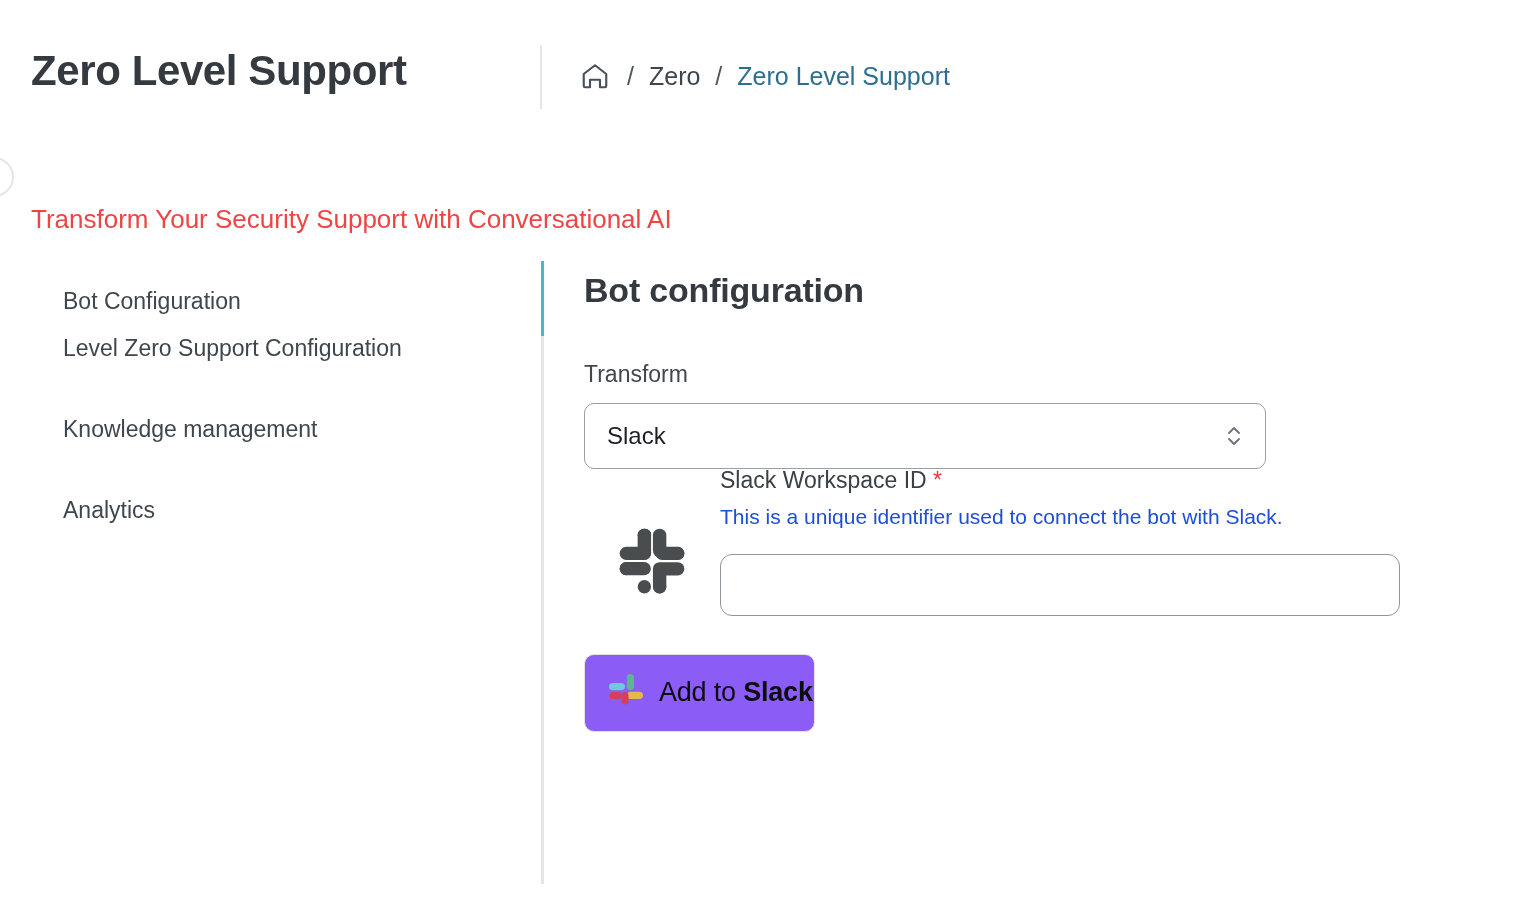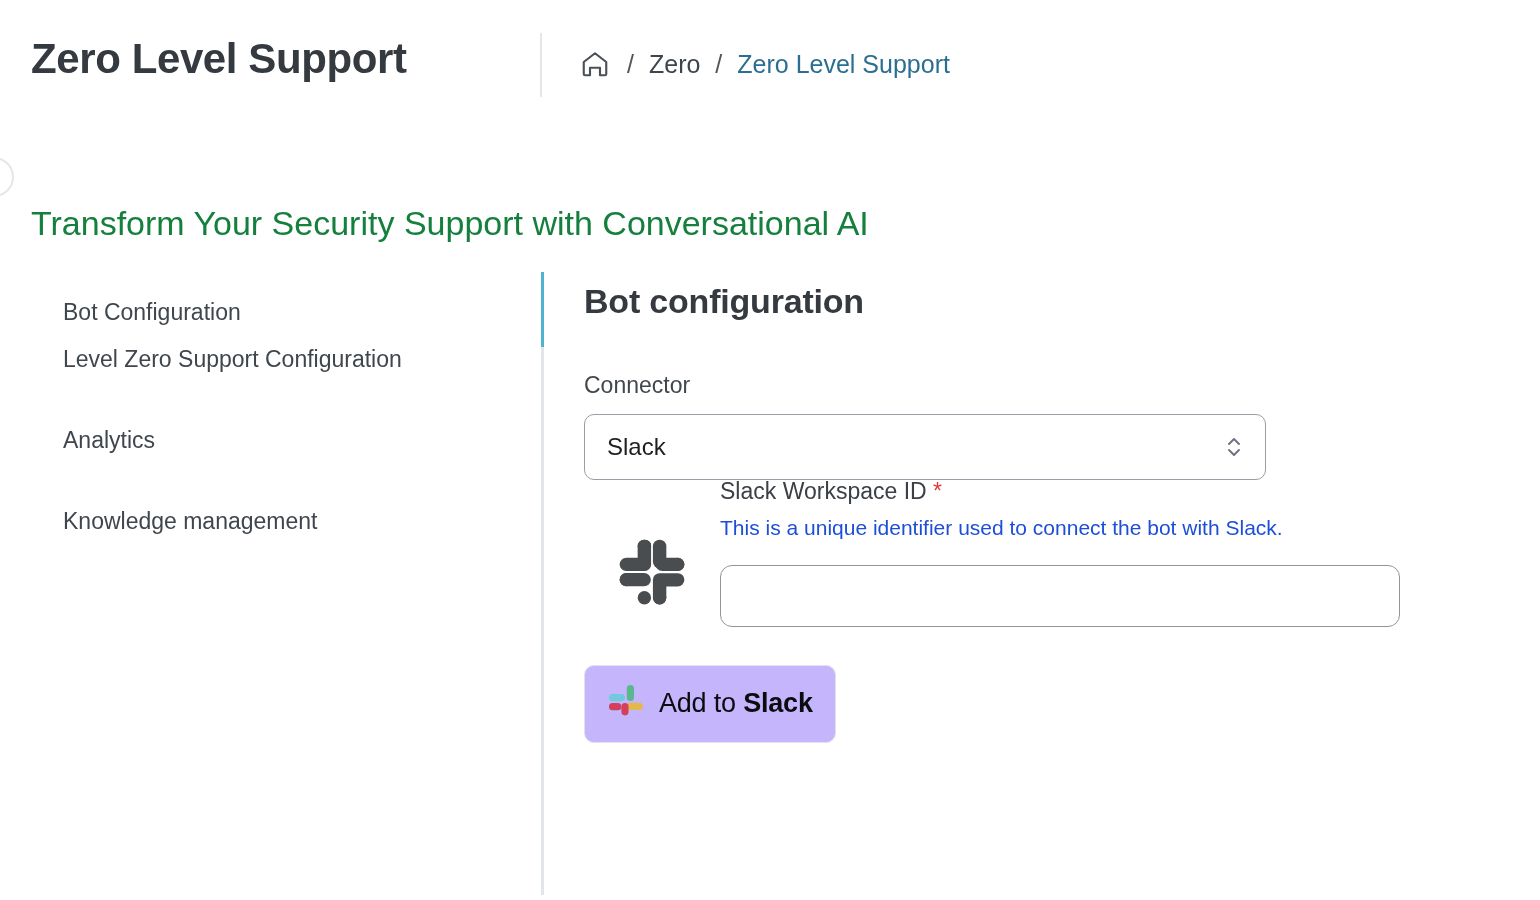--- a/index.html
+++ b/index.html
@@ -28,21 +28,21 @@
     height: 40px;
     border: 2px solid #e3e6ea;
     border-radius: 50%;
     background: #ffffff;
   }
 
   
   .header {
     position: absolute;
     left: 0;
-    top: 0;
+    top: 12px;
     width: 1256px;
     height: 130px;
     display: flex;
     align-items: flex-start;
   }
 
   .page-title {
     position: absolute;
     left: 31px;
     top: 36px;
@@ -99,30 +99,30 @@
 
   .bc-item.current {
     color: #2b6e92;
   }
 
   
   .subtitle {
     position: absolute;
     left: 31px;
     top: 204px;
-    font-size: 34px;
-    color: #15803d;
+    font-size: 26px;
+    color: #ef4444;
     white-space: nowrap;
   }
 
   
   .body-area {
     position: absolute;
     left: 0;
-    top: 267px;
+    top: 256px;
     width: 1540px;
     height: 628px;
   }
 
   
   .side-nav {
     position: absolute;
     left: 63px;
     top: 0px;
     width: 470px;
@@ -264,25 +264,25 @@
     font-size: 22px;
     color: #1d1f22;
     padding: 0 18px;
     font-family: "Liberation Sans", sans-serif;
     outline: none;
   }
 
   
   .slack-btn {
     margin-top: 38px;
-    width: 252px;
+    width: 231px;
     height: 78px;
     border: 1.5px solid #e1e3e6;
     border-radius: 10px;
-    background: #c4b5fd;
+    background: #8b5cf6;
     display: flex;
     align-items: center;
     gap: 16px;
     padding: 0 24px;
     cursor: pointer;
     font-family: "Liberation Sans", sans-serif;
   }
 
   .slack-btn-text {
     font-size: 27px;
@@ -333,37 +333,37 @@
 
       <div class="nav-row">
         <span class="nav-item">Bot Configuration</span>
       </div>
 
       <div class="nav-row">
         <span class="nav-item">Level Zero Support Configuration</span>
       </div>
 
       <div class="nav-row">
+        <span class="nav-item">Knowledge management</span>
+      </div>
+
+      <div class="nav-row">
         <span class="nav-item">Analytics</span>
-      </div>
-
-      <div class="nav-row">
-        <span class="nav-item">Knowledge management</span>
       </div>
 
     </div>
 
     <div class="v-rail"></div>
     <div class="v-rail-active"></div>
 
     <div class="content">
 
       <div class="section-title">Bot configuration</div>
 
-      <div class="field-label">Connector</div>
+      <div class="field-label">Transform</div>
 
       <div class="select-wrap">
         <div class="select-box">
           <span>Slack</span>
         </div>
         <span class="select-chevrons">
           <svg width="20" height="32" viewBox="0 0 20 32" fill="none" stroke="currentColor" stroke-width="1.9" stroke-linecap="round" stroke-linejoin="round">
             <path d="M5 13 10 8l5 5"></path>
             <path d="M5 19l5 5 5-5"></path>
           </svg>

